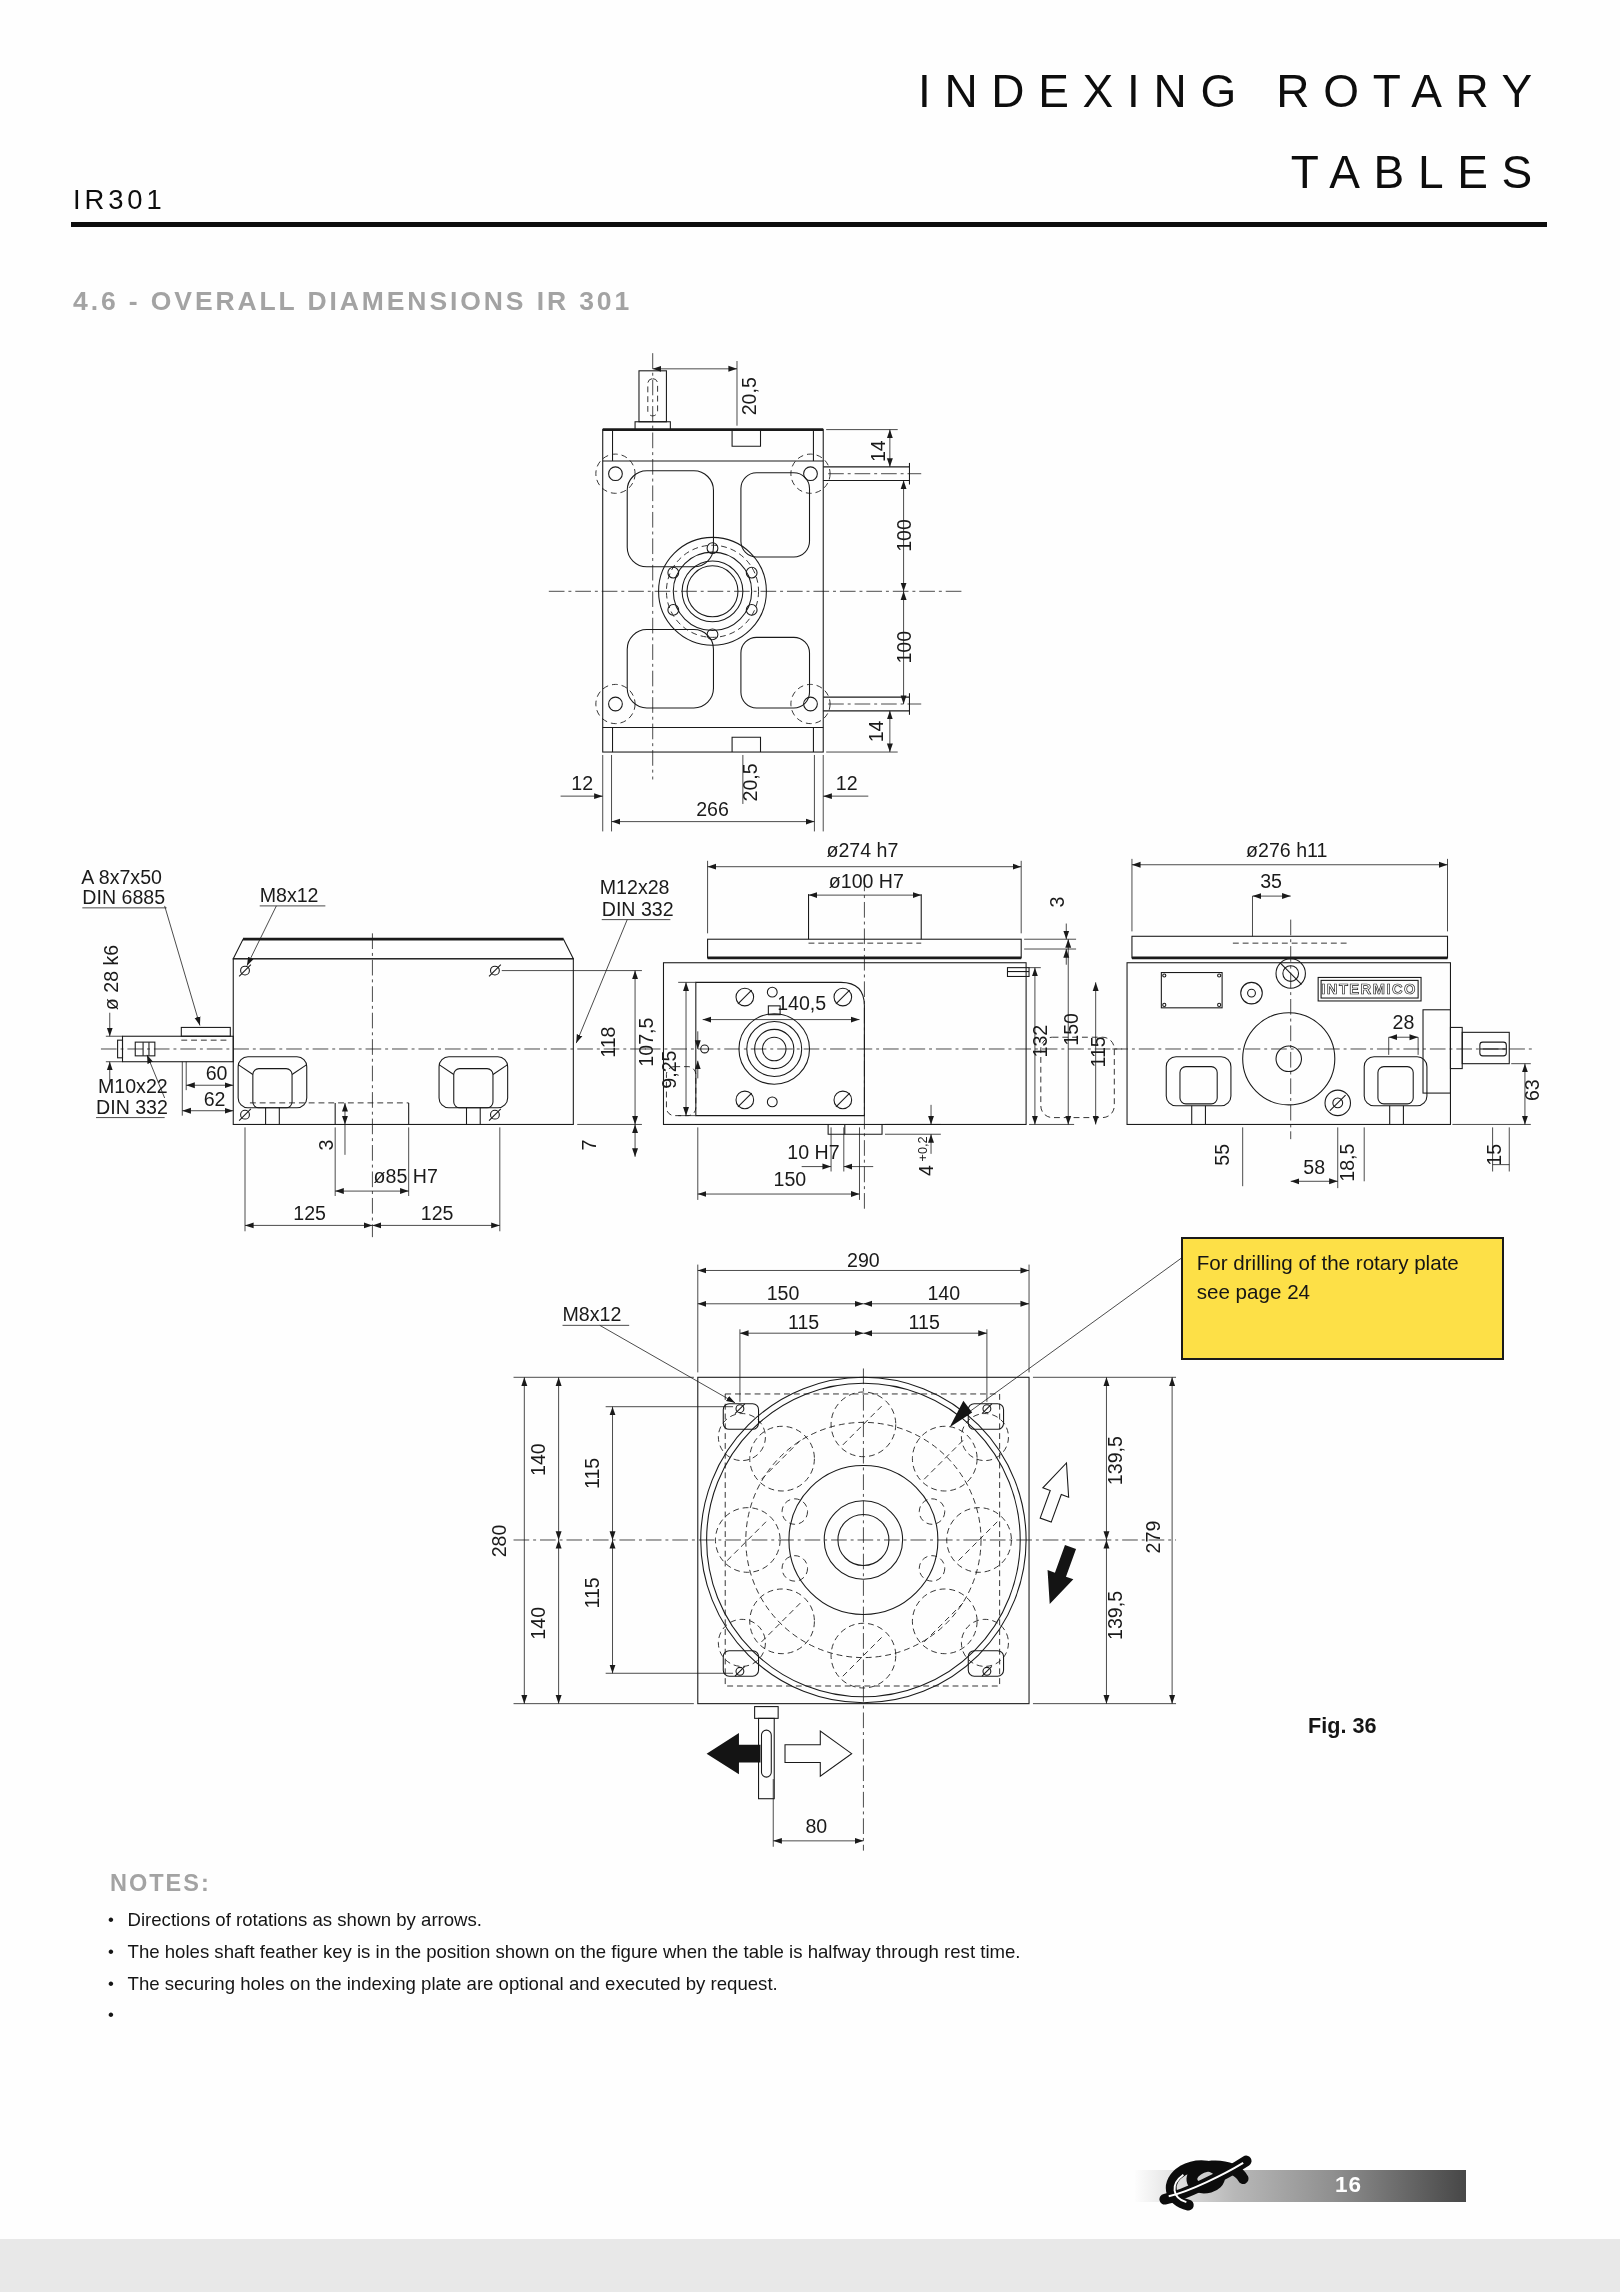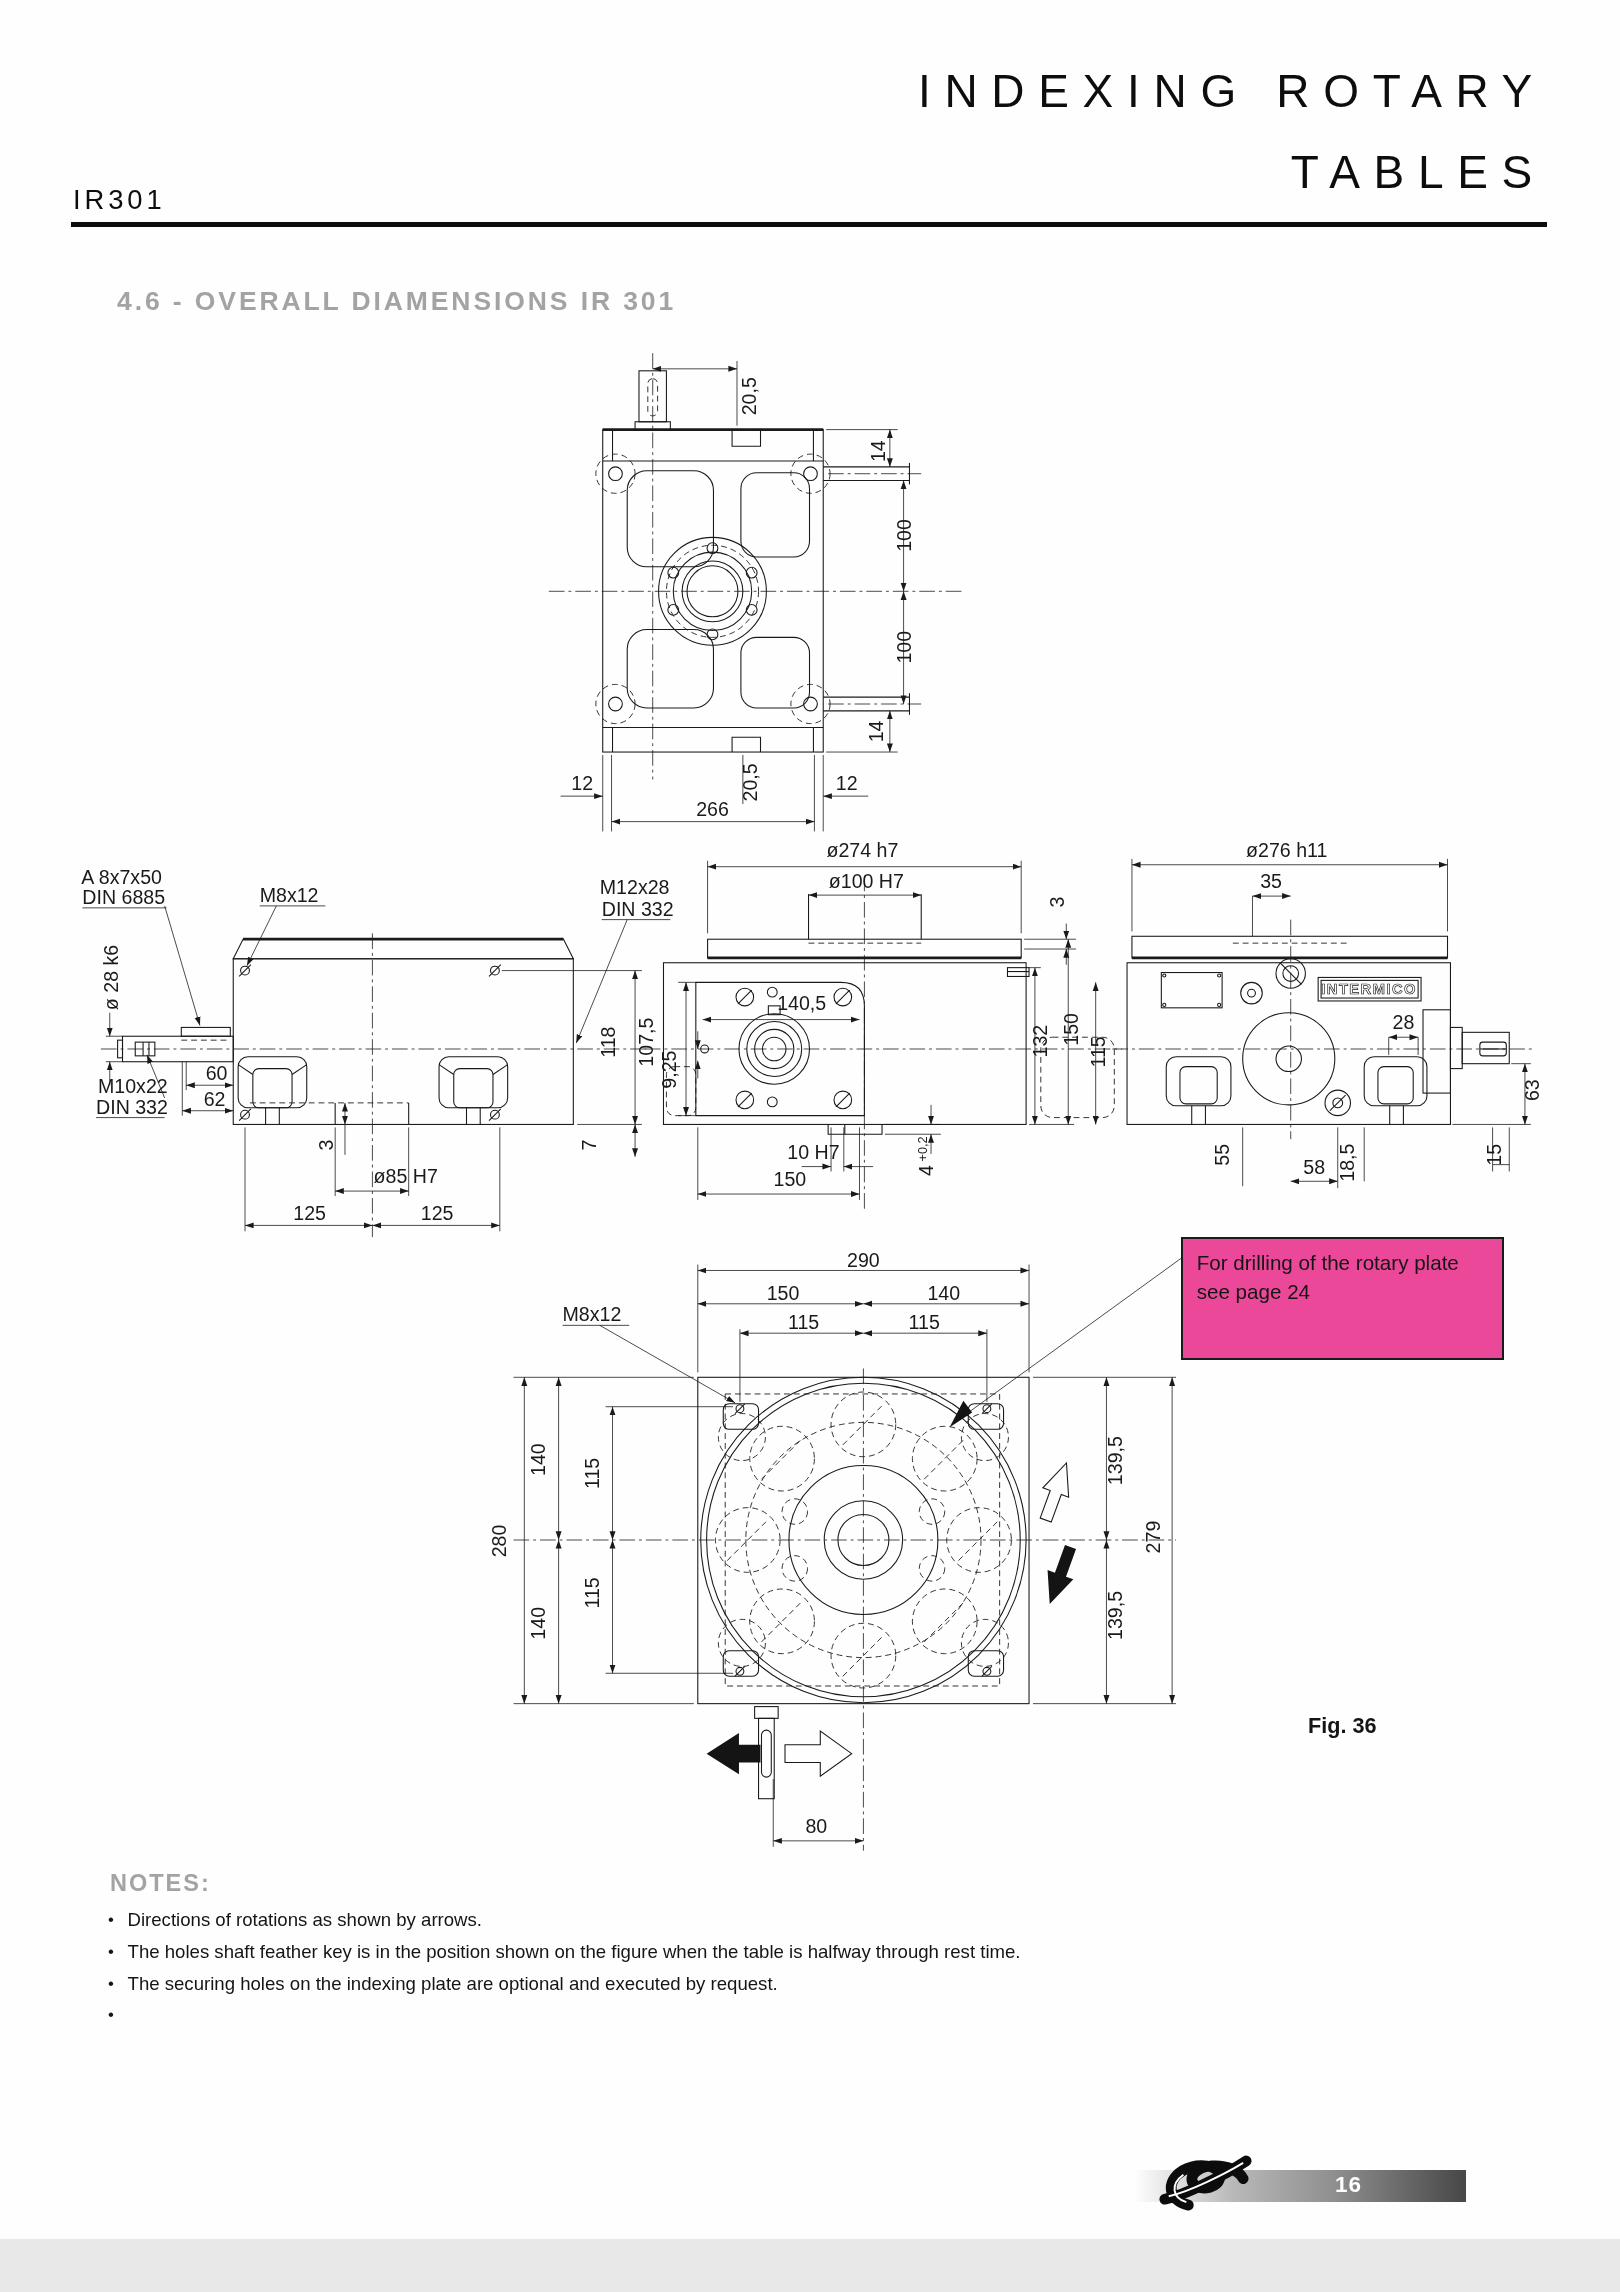--- a/index.html
+++ b/index.html
@@ -3,32 +3,32 @@
 <meta charset="utf-8">
 <style>
   html,body{margin:0;padding:0;background:#e8e8e8;}
   .page{position:relative;width:1620px;height:2239px;background:#fefefe;margin:0 auto;
         font-family:"Liberation Sans",sans-serif;color:#151515;overflow:hidden;}
   .abs{position:absolute;}
   .main-title{right:74px;top:51px;text-align:right;font-size:46px;letter-spacing:13.7px;
               color:#0d0d0d;line-height:1.75;}
   .model-code{left:73px;top:184px;font-size:27.4px;letter-spacing:3.9px;color:#0d0d0d;}
   .header-rule{left:71px;top:222px;width:1476px;height:4.9px;background:#0d0d0d;}
-  .section-title{left:73px;top:286px;font-size:26.5px;font-weight:bold;letter-spacing:2.9px;color:#a3a3a3;margin-left:44px;}
+  .section-title{left:73px;top:286px;font-size:26.5px;font-weight:bold;letter-spacing:2.9px;color:#a3a3a3;}
   svg.drawing{position:absolute;left:0;top:0;width:1620px;height:2293px;}
   .s{stroke:#1a1a1a;fill:none;stroke-width:1.1;}
   .s2{stroke-width:2.8;}
   .cl{stroke-dasharray:16 4 3 4;stroke-width:0.8;}
   .hd{stroke-dasharray:6 4;stroke-width:0.9;}
   .dl{stroke:#1a1a1a;fill:none;stroke-width:0.8;}
   text.dm{font-family:"Liberation Sans",sans-serif;font-size:20px;fill:#1a1a1a;stroke:none;text-anchor:middle;}
   text.st{text-anchor:start;}
   text.sm{font-size:13px;}
   text.brand{font-size:15px;font-weight:bold;letter-spacing:1.5px;fill:none;stroke:#1a1a1a;stroke-width:0.7;text-anchor:middle;}
-  .note-box{left:1181px;top:1237px;width:323px;height:123px;border:2px solid #1a1a1a;background:#ec4899;
+  .note-box{left:1181px;top:1237px;width:323px;height:123px;border:2px solid #1a1a1a;background:#fde047;
             font-size:20.6px;line-height:1.4;padding:9.8px 13.7px;box-sizing:border-box;}
   .fig-caption{left:1308px;top:1713px;font-size:21.6px;font-weight:bold;}
   .notes-head{left:110px;top:1870px;font-size:23.5px;font-weight:bold;letter-spacing:2px;color:#a3a3a3;}
   .notes-list{left:108px;top:1909px;width:1304px;font-size:18.6px;}
   .notes-list .ni{display:flex;gap:13.7px;margin-bottom:9.8px;}
   .notes-list .blt{font-size:16.7px;line-height:21.6px;}
   .footer-bar{left:1135px;top:2170px;width:331px;height:32px;
               background:linear-gradient(90deg,#fdfdfd 0%,#b8b8b8 30%,#8f8f8f 60%,#474747 100%);}
   .page-num{left:1335px;top:2172px;font-size:22.5px;font-weight:bold;color:#fff;letter-spacing:1px;}
   .logo{left:1155px;top:2154px;}

